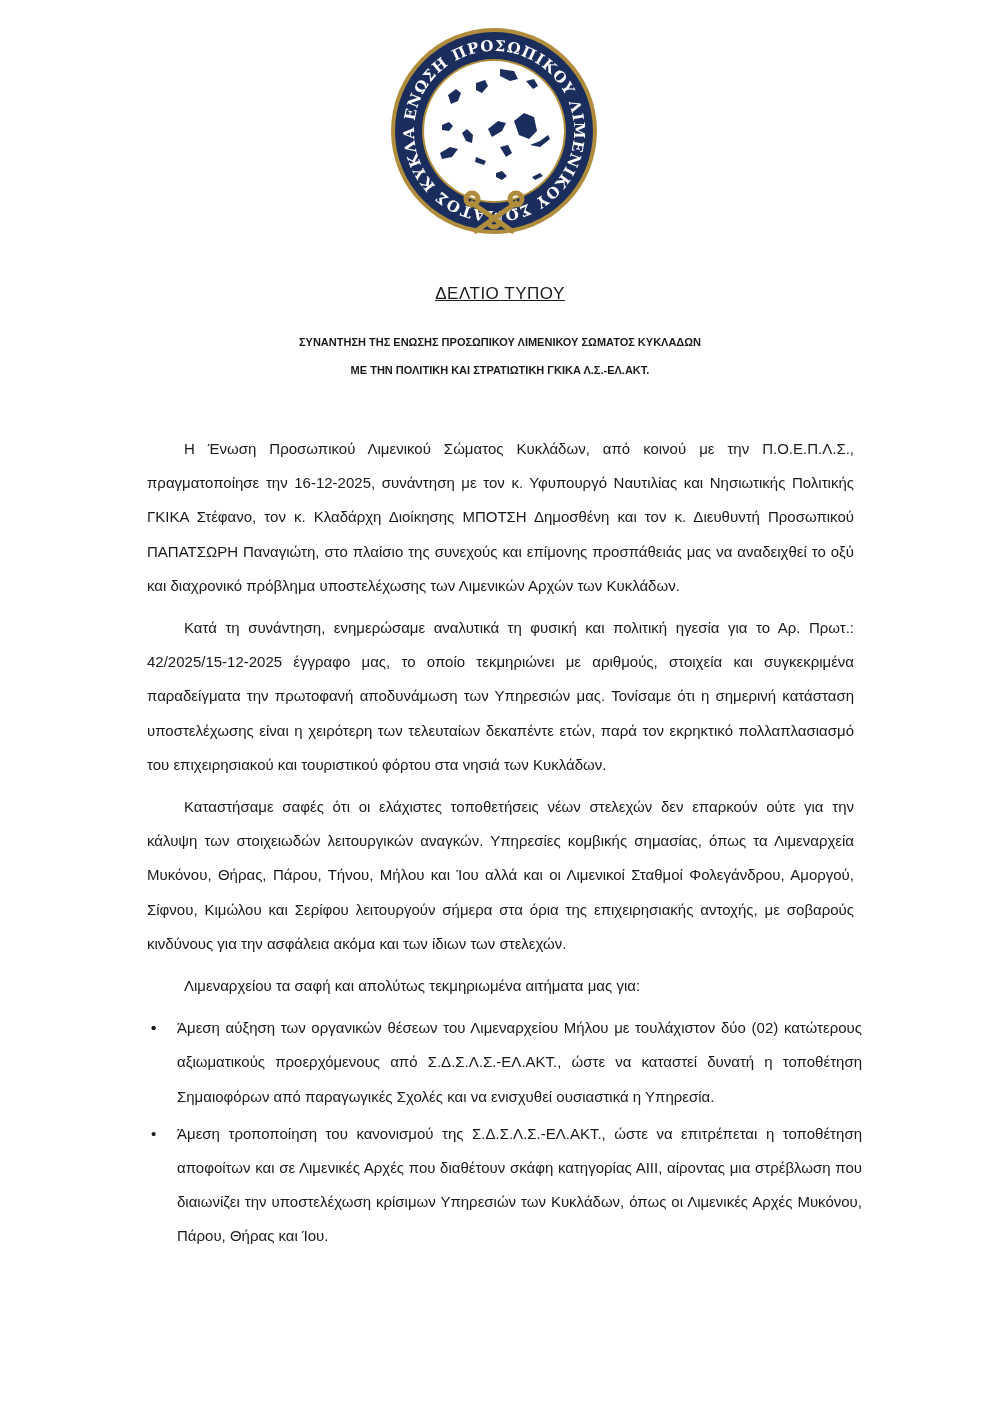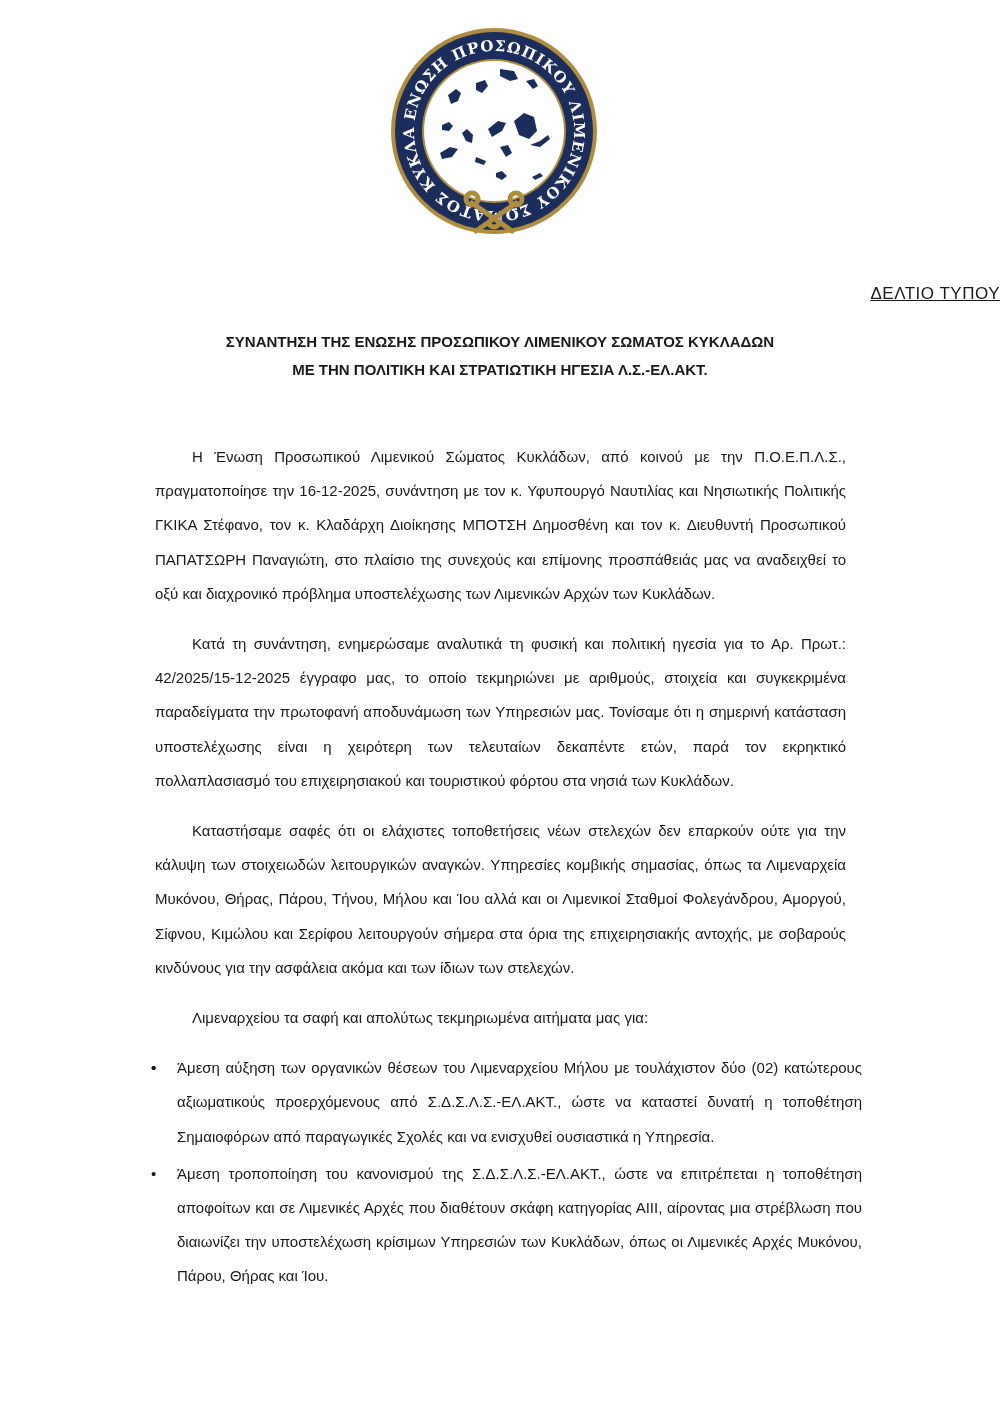--- a/index.html
+++ b/index.html
@@ -1,25 +1,25 @@
 <!DOCTYPE html>
 <html><head>
 <meta charset="utf-8">
 <style>
   html, body { margin: 0; padding: 0; background: #ffffff; }
   body { width: 1000px; height: 1413px; position: relative; overflow: hidden;
          font-family: "Liberation Sans", "DejaVu Sans", sans-serif; color: #1a1a1a; }
   .logo { position: absolute; left: 388px; top: 25px; width: 212px; height: 212px; }
-  .title { position: absolute; top: 284px; left: 0; width: 1000px; text-align: right;
+  .title { position: absolute; top: 284px; left: 0; width: 1000px; text-align: center;
            font-size: 17px; text-decoration: underline; letter-spacing: 0.5px; }
   .subtitle { position: absolute; top: 328px; left: 0; width: 1000px; text-align: center;
-              font-size: 15px; font-weight: bold; line-height: 28px; }
+              font-size: 11px; font-weight: bold; line-height: 28px; }
   .body { position: absolute; top: 424px; left: 139px; width: 723px;
           font-size: 15px; line-height: 34.2px; text-align: justify; }
-  .body p { margin: 16px; text-indent: 37px; }
+  .body p { margin: 8px; text-indent: 37px; }
   .body p + p { margin-top: 0; }
   ul.req { margin: 0; padding: 0; list-style: none; }
   ul.req li { position: relative; padding-left: 38px; text-align: justify; margin-bottom: 3px; }
   ul.req li .bullet { position: absolute; left: 12px; top: 0; }
 </style>
 </head>
 <body>
 
 <div class="logo">
   <svg width="212" height="212" viewBox="0 0 212 212">
@@ -56,21 +56,21 @@
       <circle cx="128" cy="174" r="6"></circle>
       <path d="M100 198 q6 8 12 0"></path>
     </g>
   </svg>
 </div>
 
 <div class="title">ΔΕΛΤΙΟ  ΤΥΠΟΥ</div>
 
 <div class="subtitle">
   <div>ΣΥΝΑΝΤΗΣΗ ΤΗΣ ΕΝΩΣΗΣ ΠΡΟΣΩΠΙΚΟΥ ΛΙΜΕΝΙΚΟΥ ΣΩΜΑΤΟΣ ΚΥΚΛΑΔΩΝ</div>
-  <div>ΜΕ ΤΗΝ ΠΟΛΙΤΙΚΗ ΚΑΙ ΣΤΡΑΤΙΩΤΙΚΗ ΗΓΕΣΙΑ Λ.Σ.-ΕΛ.ΑΚΤ.</div>
+  <div>ΜΕ ΤΗΝ ΠΟΛΙΤΙΚΗ ΚΑΙ ΣΤΡΑΤΙΩΤΙΚΗ ΓΚΙΚΑ Λ.Σ.-ΕΛ.ΑΚΤ.</div>
 </div>
 
 <div class="body">
   <p>Η Ένωση Προσωπικού Λιμενικού Σώματος Κυκλάδων, από κοινού με την Π.Ο.Ε.Π.Λ.Σ., πραγματοποίησε την 16-12-2025, συνάντηση με τον κ. Υφυπουργό Ναυτιλίας και Νησιωτικής Πολιτικής ΓΚΙΚΑ Στέφανο, τον κ. Κλαδάρχη Διοίκησης ΜΠΟΤΣΗ Δημοσθένη και τον κ. Διευθυντή Προσωπικού ΠΑΠΑΤΣΩΡΗ Παναγιώτη, στο πλαίσιο της συνεχούς και επίμονης προσπάθειάς μας να αναδειχθεί το οξύ και διαχρονικό πρόβλημα υποστελέχωσης των Λιμενικών Αρχών των Κυκλάδων.</p>
   <p>Κατά τη συνάντηση, ενημερώσαμε αναλυτικά τη φυσική και πολιτική ηγεσία για το Αρ. Πρωτ.:  42/2025/15-12-2025 έγγραφο μας, το οποίο τεκμηριώνει με αριθμούς, στοιχεία και συγκεκριμένα παραδείγματα την πρωτοφανή αποδυνάμωση των Υπηρεσιών μας. Τονίσαμε ότι η σημερινή κατάσταση υποστελέχωσης είναι η χειρότερη των τελευταίων δεκαπέντε ετών, παρά τον εκρηκτικό πολλαπλασιασμό του επιχειρησιακού και τουριστικού φόρτου στα νησιά των Κυκλάδων.</p>
   <p>Καταστήσαμε σαφές ότι οι ελάχιστες τοποθετήσεις νέων στελεχών δεν επαρκούν ούτε για την κάλυψη των στοιχειωδών λειτουργικών αναγκών. Υπηρεσίες κομβικής σημασίας, όπως τα Λιμεναρχεία Μυκόνου, Θήρας, Πάρου, Τήνου, Μήλου και Ίου αλλά και οι Λιμενικοί Σταθμοί Φολεγάνδρου, Αμοργού, Σίφνου, Κιμώλου και Σερίφου λειτουργούν σήμερα στα όρια της επιχειρησιακής αντοχής, με σοβαρούς κινδύνους για την ασφάλεια ακόμα και των ίδιων των στελεχών.</p>
   <p>Λιμεναρχείου τα σαφή και απολύτως τεκμηριωμένα αιτήματα μας για:</p>
   <ul class="req">
     <li>
       <span class="bullet">•</span>

